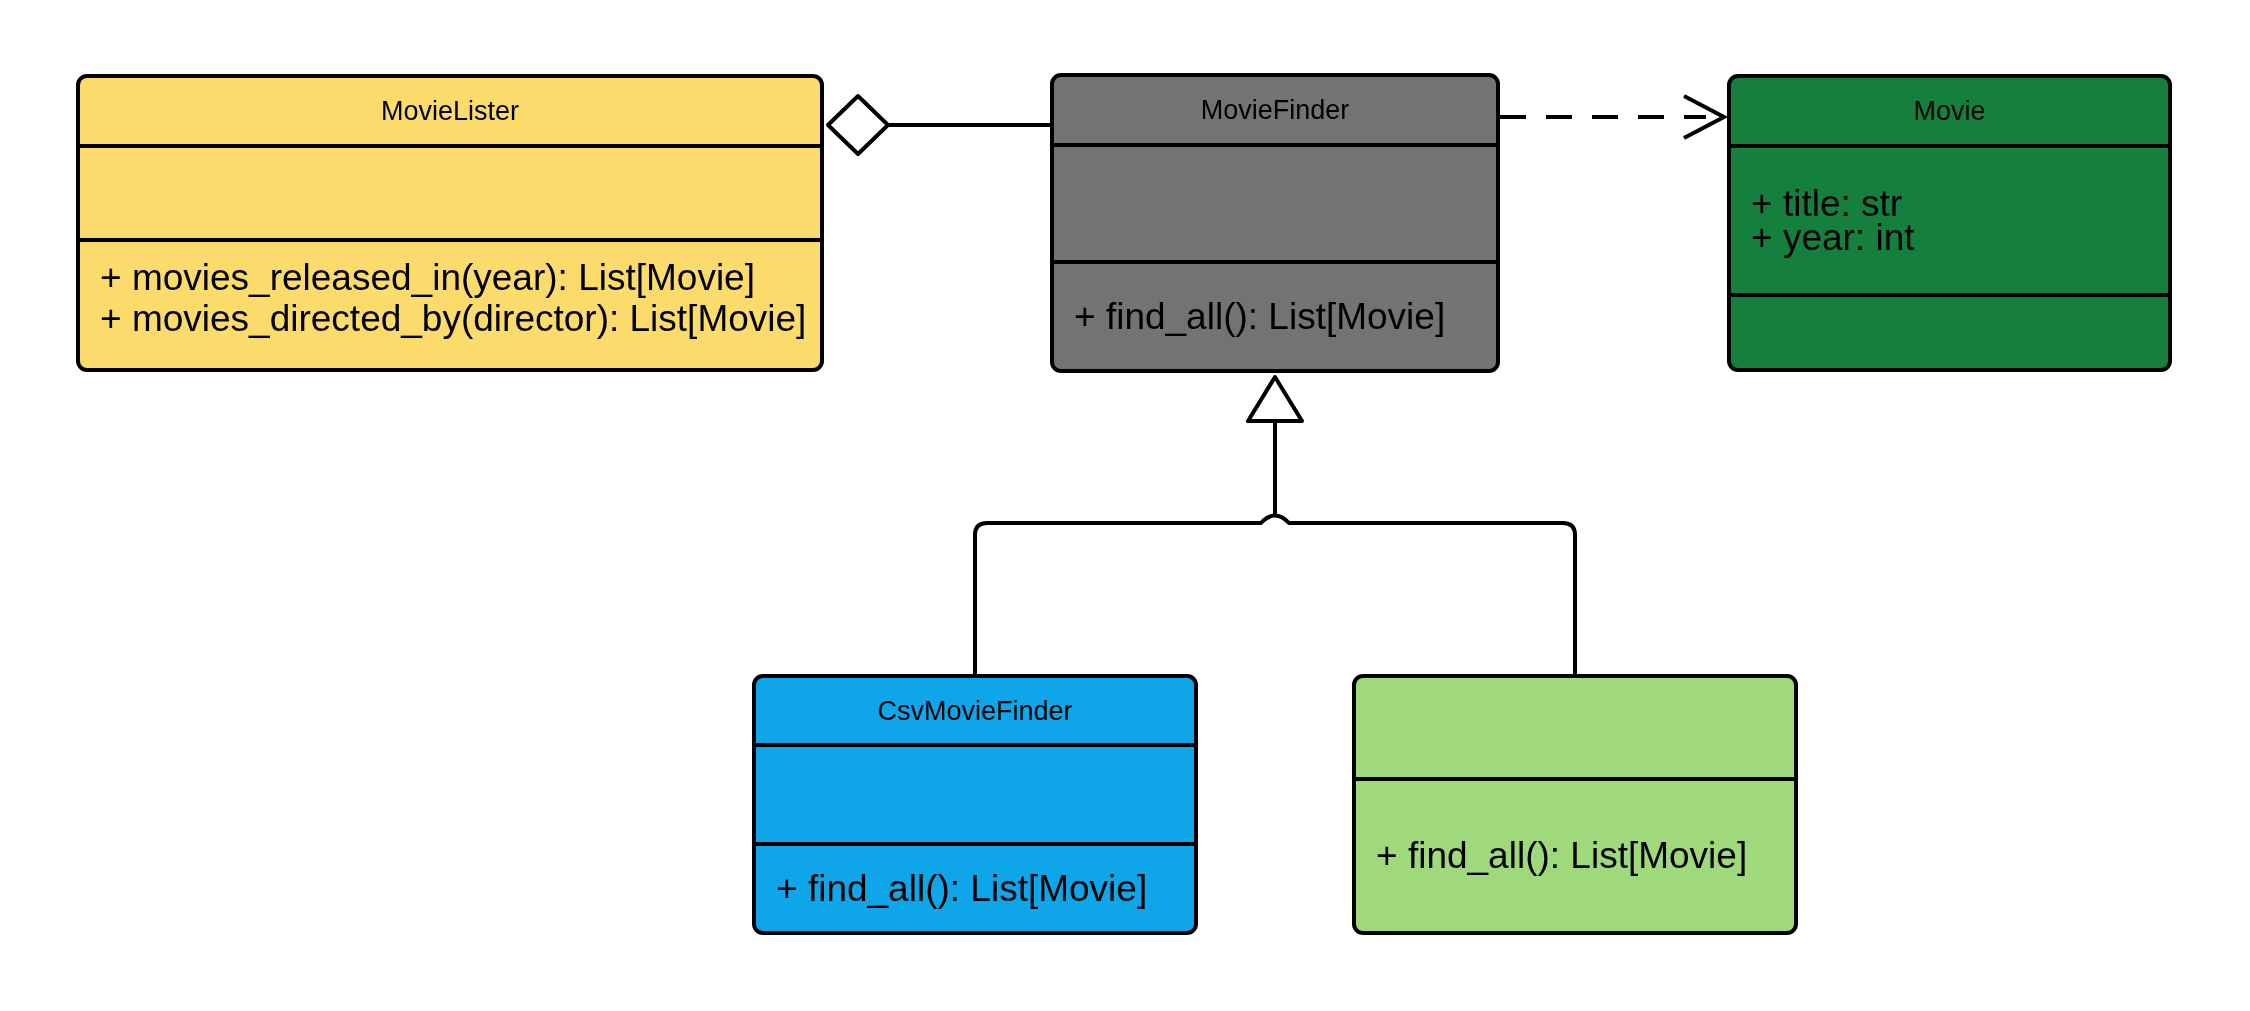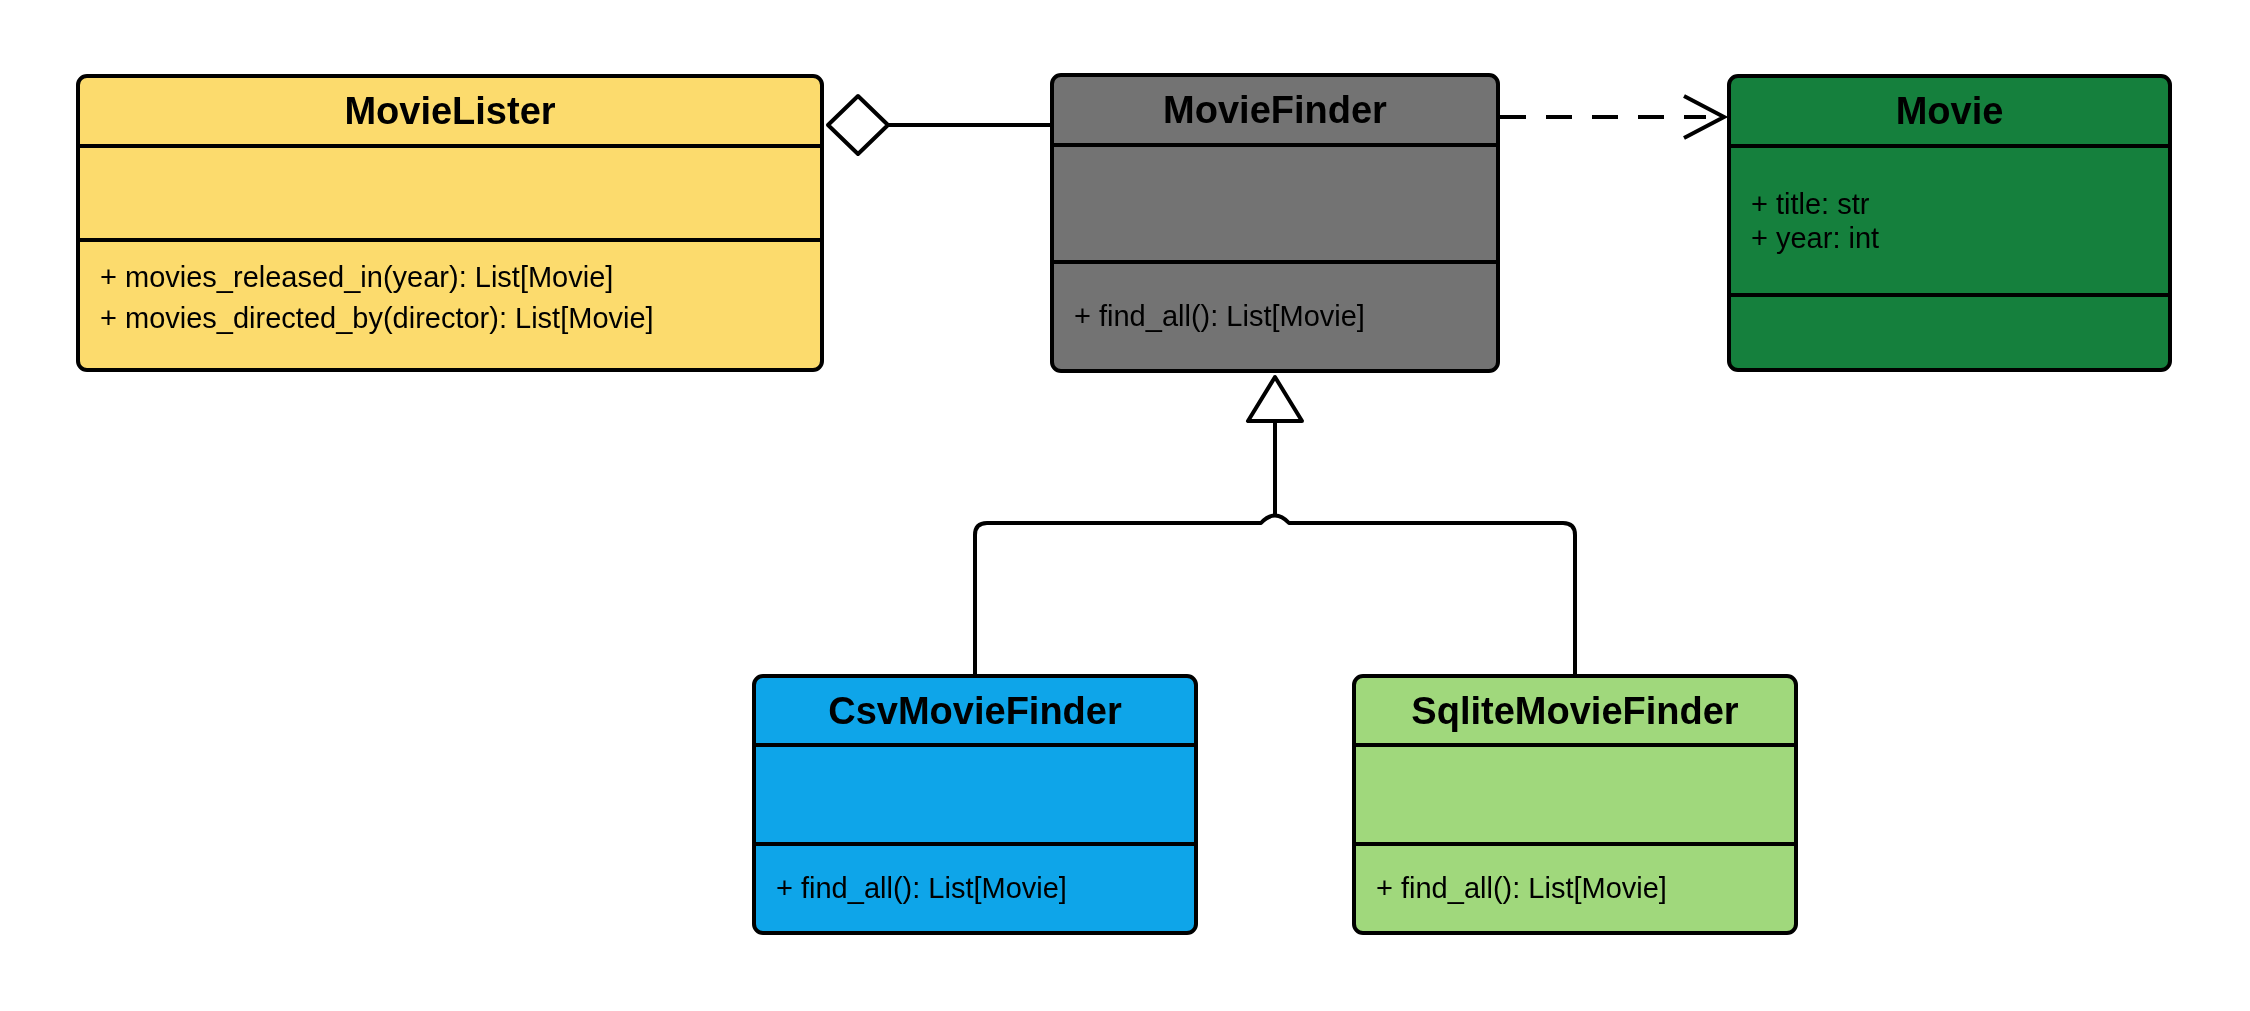--- a/index.html
+++ b/index.html
@@ -24,30 +24,29 @@
     border-radius: 11px;
     display: flex;
     flex-direction: column;
   }
   .uml-box .sec { box-sizing: border-box; }
   .uml-box .sec + .sec { border-top: 4px solid #000000; }
   .sec.title {
     display: flex;
     align-items: center;
     justify-content: center;
-    font-size: 38px;
+    font-size: 27px;
     line-height: 30px;
-    font-weight: bold;
   }
   .sec.members {
     display: flex;
     flex-direction: column;
     justify-content: center;
     padding: 0 12px 0 20px;
-    font-size: 29px;
+    font-size: 37px;
   }
   .sec.grow { flex: 1 1 auto; }
   .memline { white-space: nowrap; }
 
   
   #box-movielister { left: 76px;  top: 74px;  width: 748px; height: 298px; }
   #box-movielister .title   { height: 66px; }
   #box-movielister .attrs   { height: 94px; }
   #box-movielister .methods { line-height: 41px; padding-bottom: 14px; }
 
@@ -122,20 +121,19 @@
 
   <div class="uml-box" id="box-csvmoviefinder" style="background-color: #0ea5e9;">
     <div class="sec title">CsvMovieFinder</div>
     <div class="sec attrs"></div>
     <div class="sec members methods grow">
       <div class="memline">+ find_all(): List[Movie]</div>
     </div>
   </div>
 
   <div class="uml-box" id="box-sqlitemoviefinder" style="background-color: rgb(160, 216, 124);">
-    <div class="sec title">SqliteMovieFinder</div>
     <div class="sec attrs"></div>
     <div class="sec members methods grow">
       <div class="memline">+ find_all(): List[Movie]</div>
     </div>
   </div>
 
 </div>
 
 </body></html>

